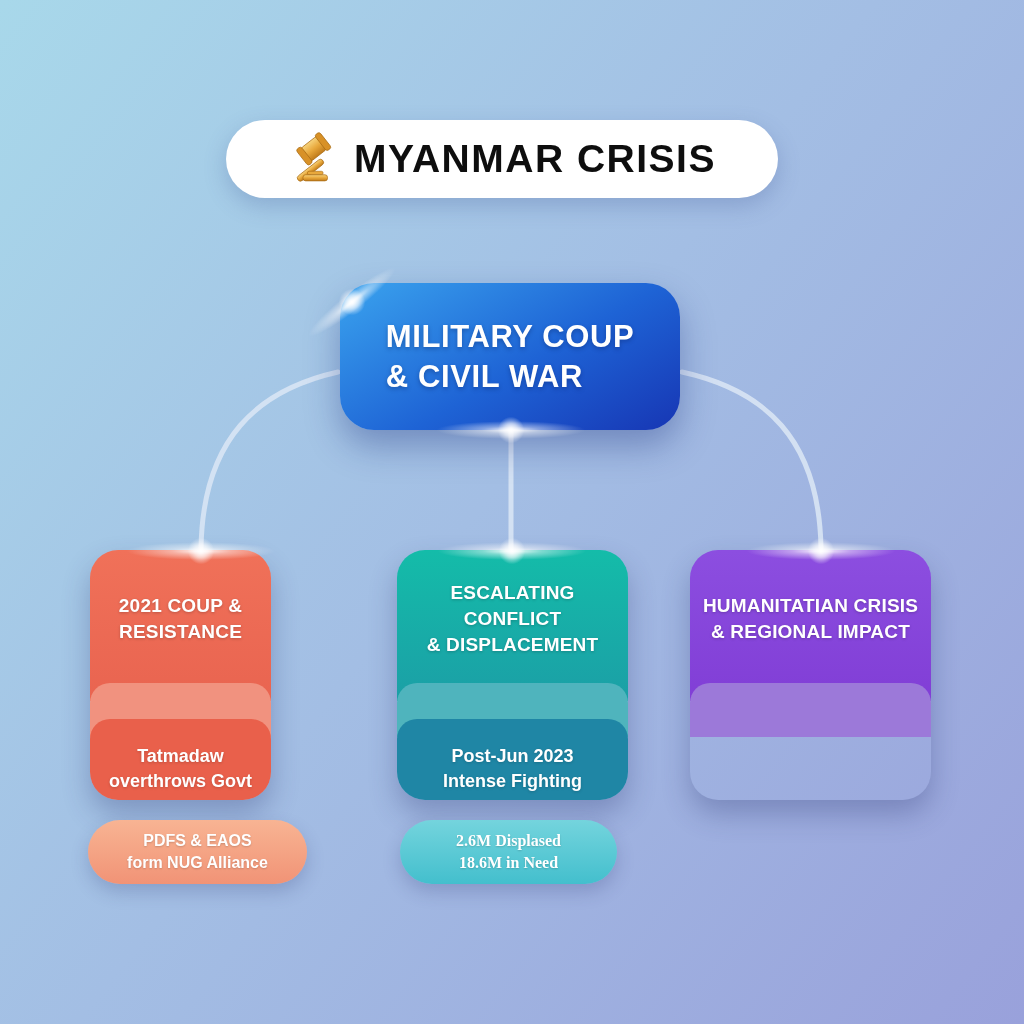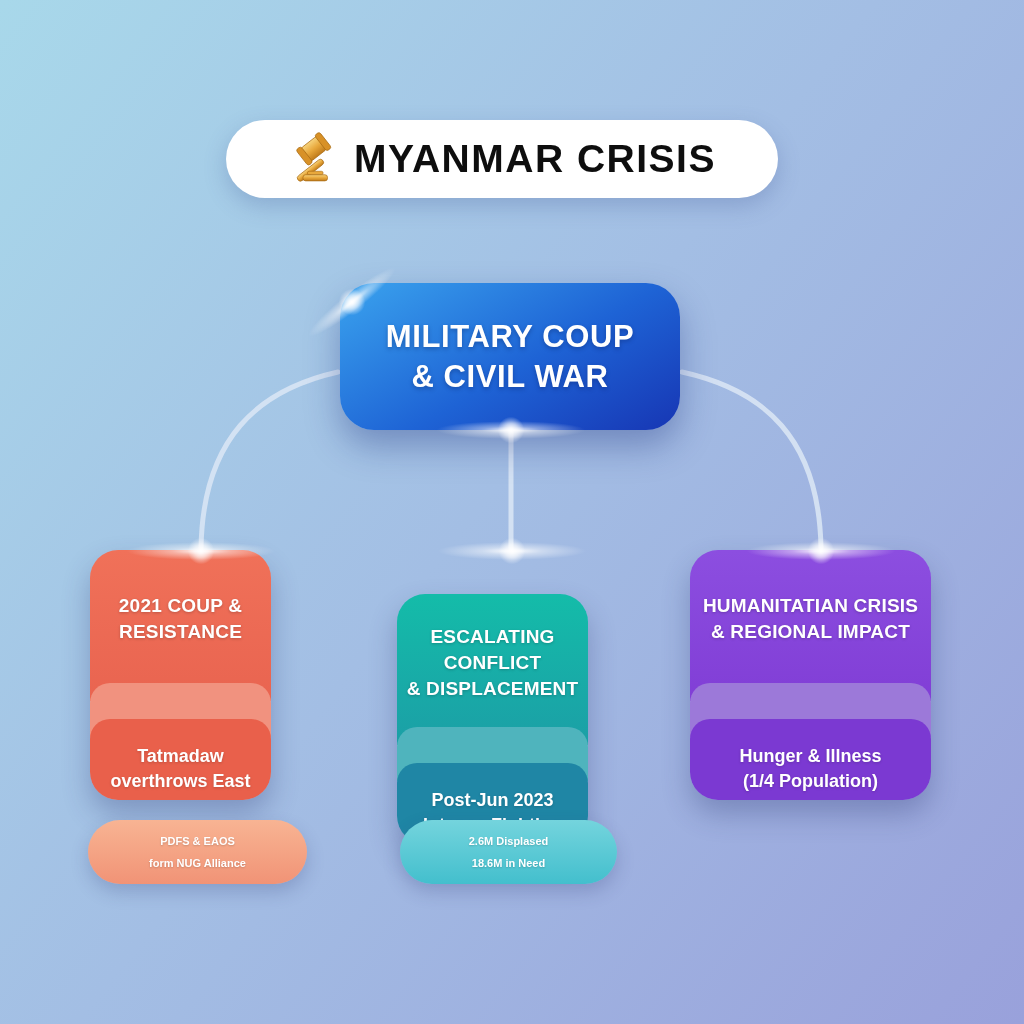--- a/index.html
+++ b/index.html
@@ -41,21 +41,21 @@
     transform: translate(-50%, -50%);
     background: radial-gradient(circle, rgba(255,255,255,1) 0%, rgba(255,255,255,0.6) 35%, rgba(255,255,255,0) 72%);
   }
   .flare.diag { transform: translate(-50%, -50%) rotate(-38deg); width: 110px; }
 
   
   .root-node {
     position: absolute; left: 340px; top: 283px; width: 340px; height: 147px;
     border-radius: 34px;
     background: linear-gradient(150deg, var(--from) 0%, var(--mid) 55%, var(--to) 100%);
-    display: flex; align-items: center; justify-content: center; text-align: center;
+    display: flex; align-items: center; justify-content: center; 
     box-shadow: 0 16px 34px rgba(20, 40, 120, 0.35);
   }
   .root-node .label {
     color: #ffffff; font-size: 31px; line-height: 40px; font-weight: 800;
     letter-spacing: 0.6px; white-space: pre-line;
     text-shadow: 0 2px 4px rgba(10, 30, 90, 0.35);
   }
 
   
   .card {
@@ -88,28 +88,28 @@
   }
 
   
   .chip {
     position: absolute; top: 820px; height: 64px; border-radius: 32px;
     background: linear-gradient(180deg, var(--from) 0%, var(--to) 100%);
     display: flex; align-items: center; justify-content: center; text-align: center;
     box-shadow: 0 8px 18px rgba(40, 50, 110, 0.22);
   }
   .chip .txt {
-    color: #ffffff; font-size: 11px; line-height: 22px; font-weight: 700;
+    color: #ffffff; font-size: 16px; line-height: 22px; font-weight: 700;
     white-space: pre-line; text-shadow: 0 1px 2px rgba(0,0,0,0.18);
   }
 
   .card-1, .chip-1 { left: 90px;  width: 181px; }
   .chip-1 { left: 88px; width: 219px; }
-  .card-2 { left: 397px; width: 191px; margin-top: 44px; }
-  .chip-2 { left: 400px; width: 217px; }
+  .card-2 { left: 397px; width: 231px; }
+  .chip-2 { left: 400px; width: 217px; font-family: Liberation Serif, serif; }
   .card-3 { left: 690px; width: 241px; }
   .chip-3 { left: 709px; width: 224px; }
 </style>
 </head>
 <body>
 
 <div class="canvas" style="--bg-from: #A8D8EA; --bg-mid: #A3BEE4; --bg-to: #99A1DB;">
 
   <svg class="connectors" viewBox="0 0 1024 1024" style="--line: #D8E4F4;">
     <path d="M 338 372 C 258 390 203 438 201 548"></path>
@@ -144,21 +144,21 @@
   </div>
 
   <div class="card card-1" style="--top: #F07159; --top2: #E96450; --band: #F1927F; --body: #E9604B;">
     <div class="card-title">
       <div class="txt">2021 COUP &amp;
 RESISTANCE</div>
     </div>
     <div class="card-band"></div>
     <div class="card-body">
       <div class="txt">Tatmadaw
-overthrows East</div>
+overthrows Govt</div>
     </div>
   </div>
   <div class="chip chip-1" style="--from: #F8B493; --to: #F19376;">
     <div class="txt">PDFS &amp; EAOS
 form NUG Alliance</div>
   </div>
 
   <div class="card card-2" style="--top: #14BCA9; --top2: #1B9FA6; --band: #4FB4BD; --body: #1F86A5;">
     <div class="card-title">
       <div class="txt">ESCALATING CONFLICT
@@ -174,24 +174,20 @@
     <div class="txt">2.6M Displased
 18.6M in Need</div>
   </div>
 
   <div class="card card-3" style="--top: #8C4EE0; --top2: #813ED6; --band: #9C79D9; --body: #7B39D2;">
     <div class="card-title">
       <div class="txt">HUMANITATIAN CRISIS
 &amp; REGIONAL IMPACT</div>
     </div>
     <div class="card-band"></div>
-    <div class="card-body">
-      <div class="txt">Hunger &amp; Illness
-(1/4 Population)</div>
-    </div>
   </div>
 
   <div class="flare diag" style="left:352px; top:302px;"></div>
   <div class="flare" style="left:511px; top:430px;"></div>
   <div class="flare" style="left:201px; top:551px;"></div>
   <div class="flare" style="left:512px; top:551px;"></div>
   <div class="flare" style="left:821px; top:551px;"></div>
 </div>
 
 </body></html>

